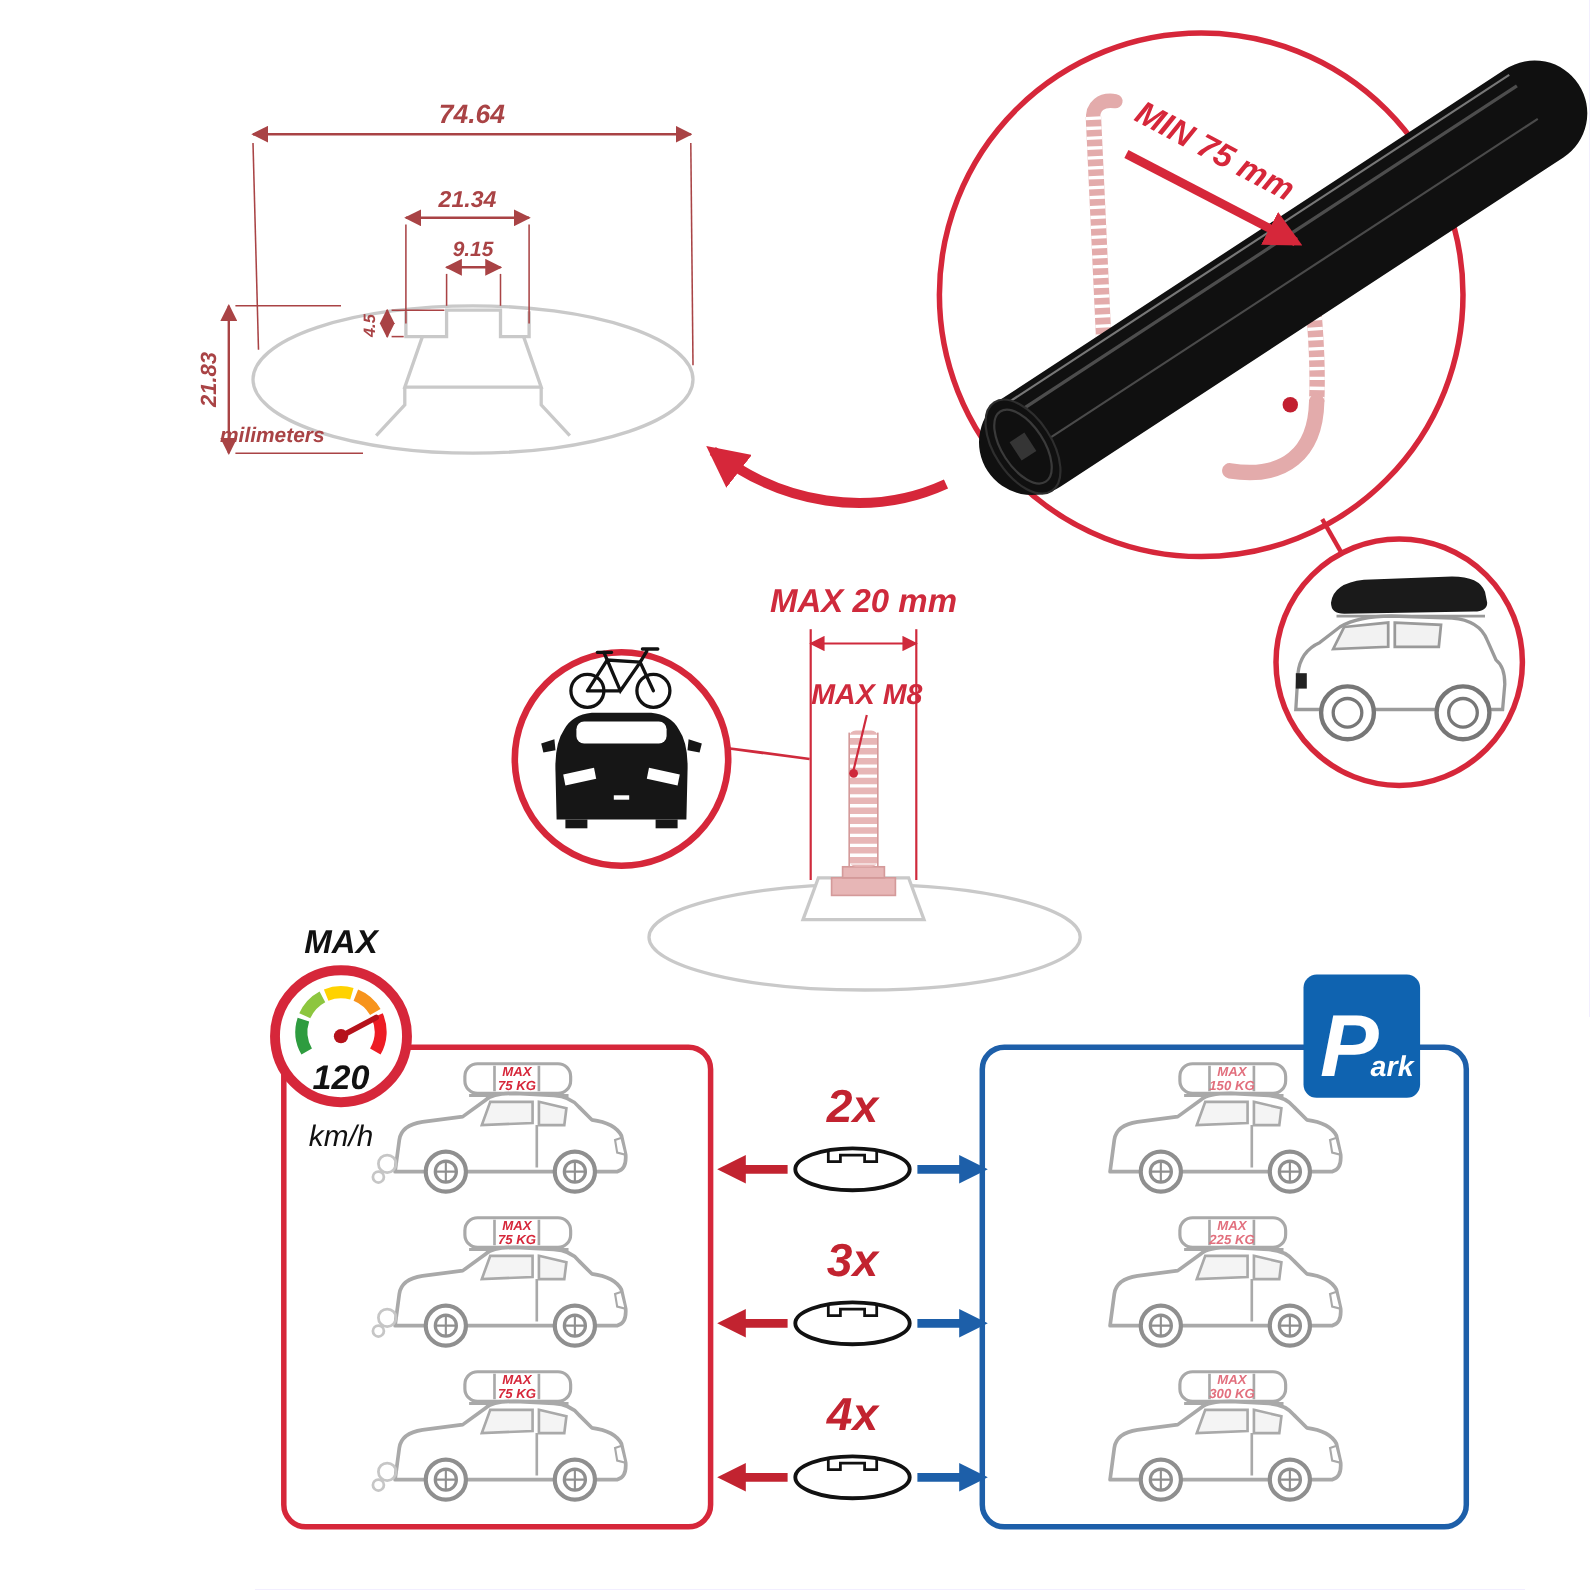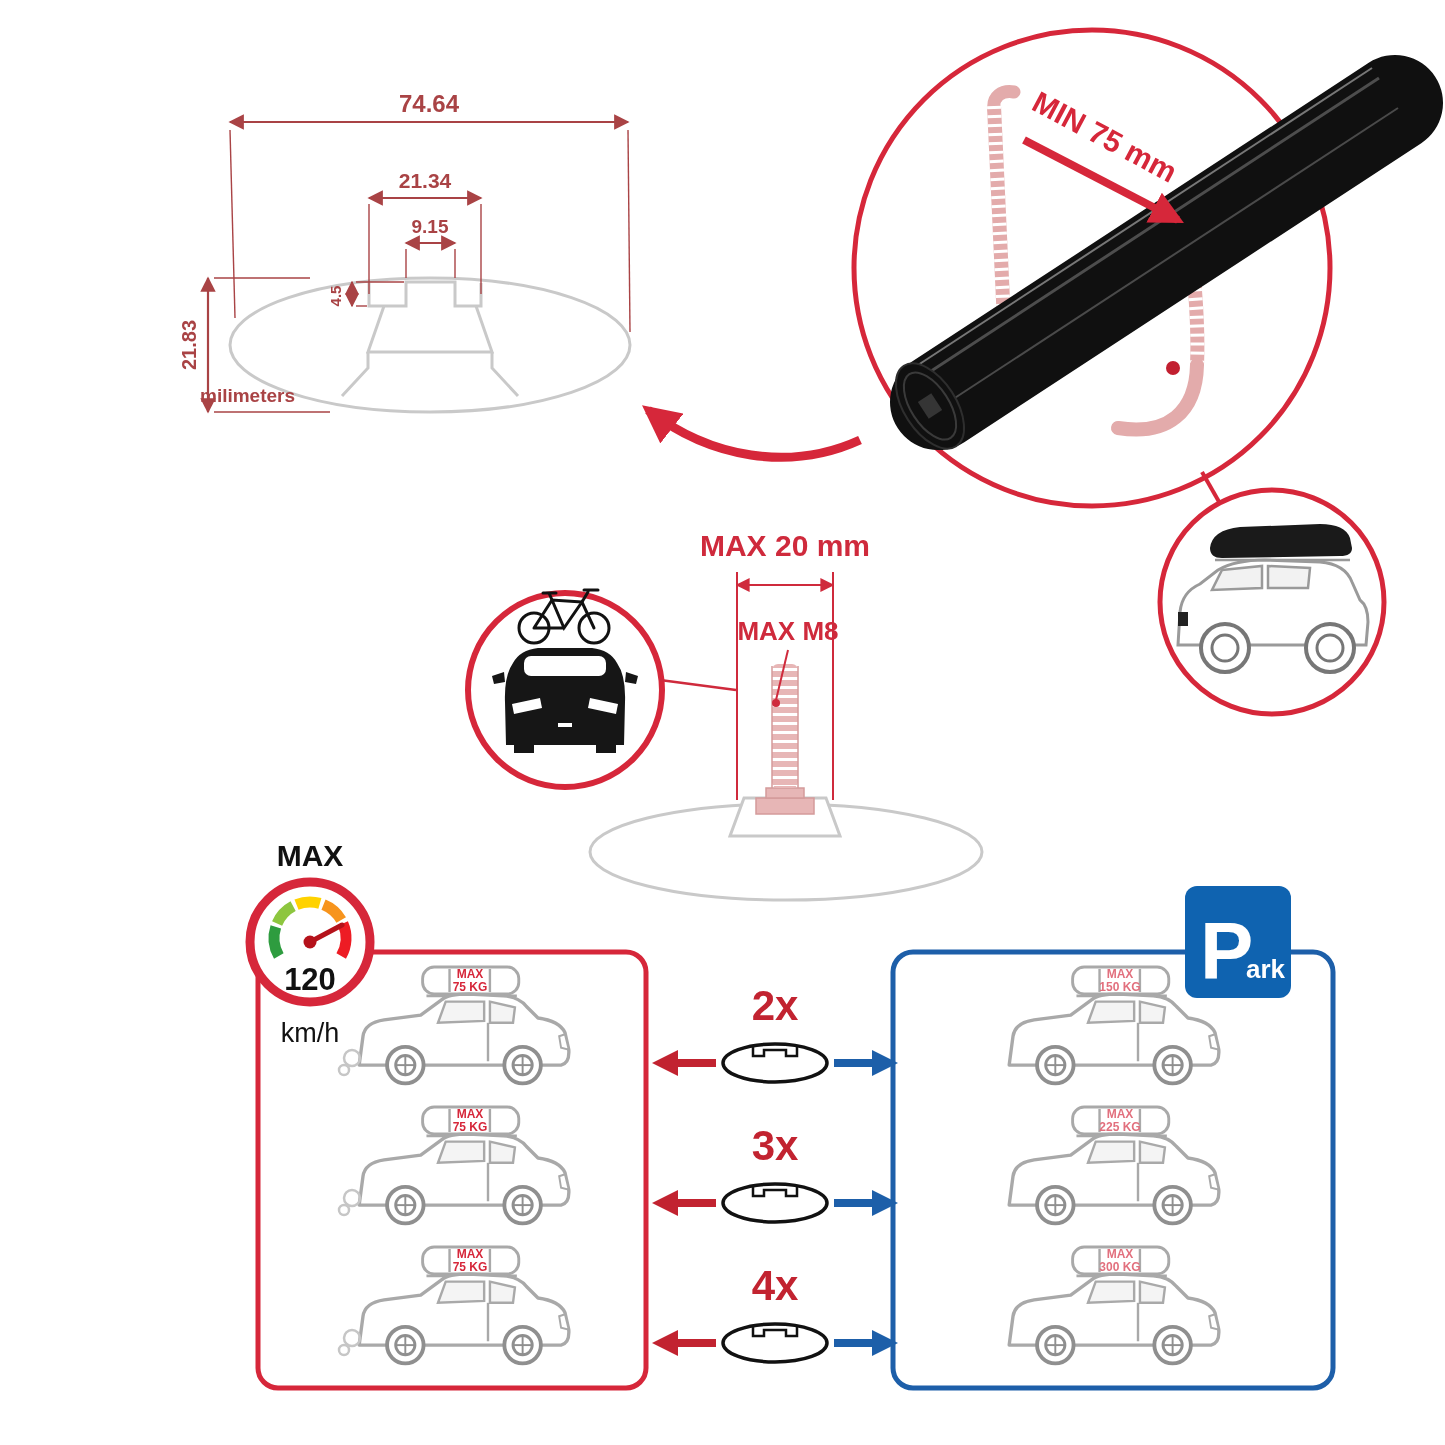--- a/index.html
+++ b/index.html
@@ -1,16 +1,16 @@
 <!DOCTYPE html>
 <html><head>
 <meta charset="utf-8">
 <style>
   html,body{margin:0;padding:0;background:#fff;}
-  .stage{position:relative;width:1445px;height:1445px;background:#c4b5fd;font-family:"Liberation Sans",sans-serif;overflow:hidden;}
+  .stage{position:relative;width:1445px;height:1445px;background:#c4b5fd;font-family:"Liberation Sans",sans-serif;overflow:hidden;font-style:italic;}
   svg{display:block;}
   text{font-family:"Liberation Sans","DejaVu Sans",sans-serif;}
   .t-dim{fill:#a94345;font-weight:700;}
   .t-red{fill:#d6273a;font-weight:700;}
   .t-red2{fill:#cf2a3c;font-weight:700;}
   .t-mult{fill:#c22330;font-weight:700;font-size:42px;}
   .t-black-b{fill:#111;font-weight:700;}
   .t-black{fill:#111;}
   .t-carl{fill:#d6273a;font-weight:700;font-size:12px;}
   .t-carr{fill:#e2707e;font-weight:700;font-size:12px;}

